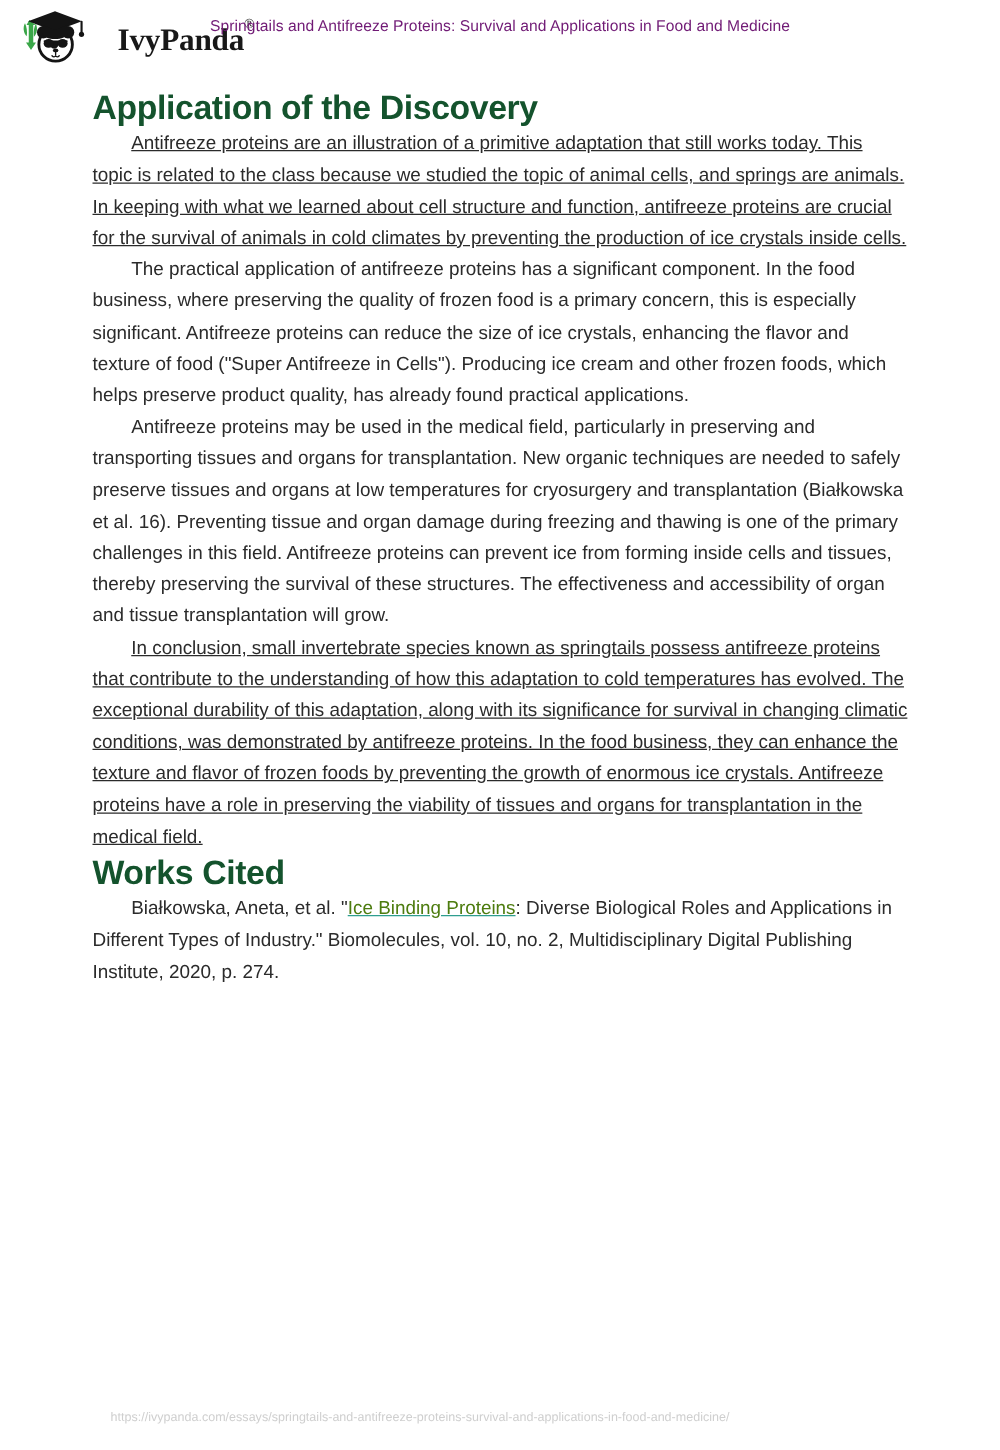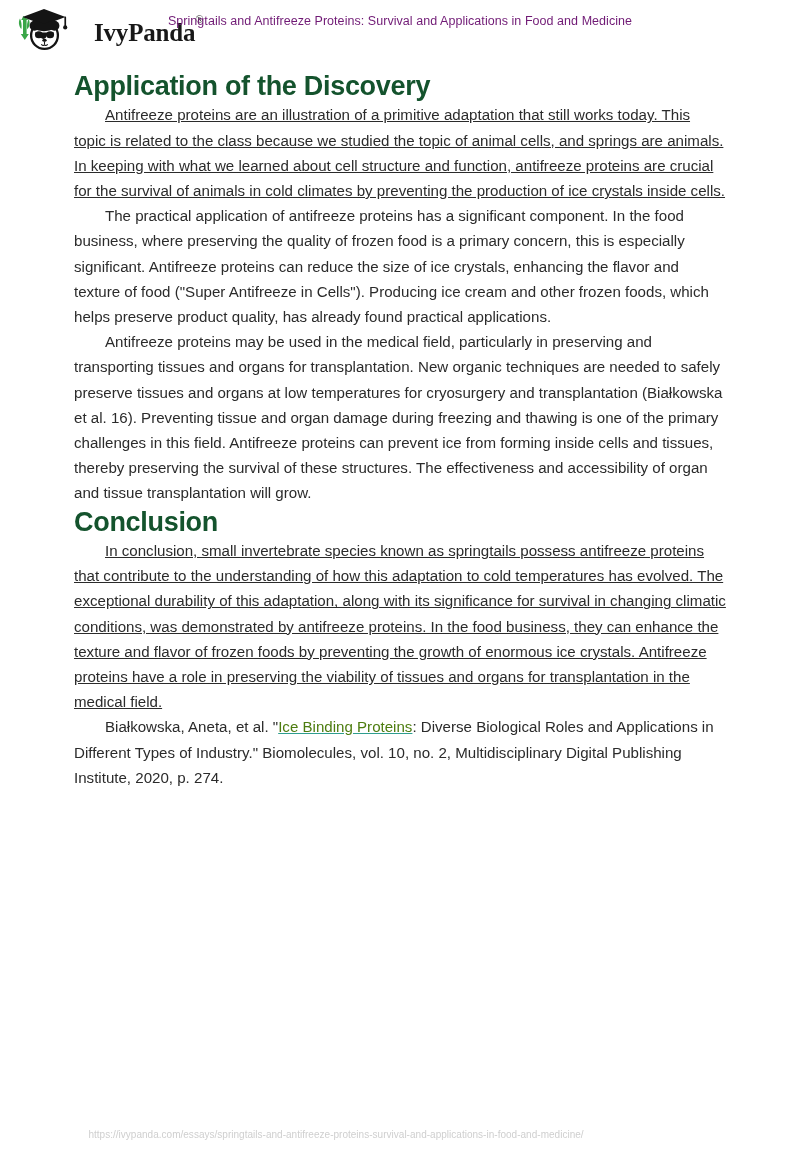--- a/index.html
+++ b/index.html
@@ -169,23 +169,23 @@
 <div class="doc">
 
   <h1 class="section-heading h-application">Application of the Discovery</h1>
 
   <p class="body-par par-gap-first">Antifreeze proteins are an illustration of a primitive adaptation that still works today. This topic is related to the class because we studied the topic of animal cells, and springs are animals. In keeping with what we learned about cell structure and function, antifreeze proteins are crucial for the survival of animals in cold climates by preventing the production of ice crystals inside cells.</p>
 
   <p class="body-par par-gap">The practical application of antifreeze proteins has a significant component. In the food business, where preserving the quality of frozen food is a primary concern, this is especially significant. Antifreeze proteins can reduce the size of ice crystals, enhancing the flavor and texture of food ("Super Antifreeze in Cells"). Producing ice cream and other frozen foods, which helps preserve product quality, has already found practical applications.</p>
 
   <p class="body-par par-gap">Antifreeze proteins may be used in the medical field, particularly in preserving and transporting tissues and organs for transplantation. New organic techniques are needed to safely preserve tissues and organs at low temperatures for cryosurgery and transplantation (Białkowska et al. 16). Preventing tissue and organ damage during freezing and thawing is one of the primary challenges in this field. Antifreeze proteins can prevent ice from forming inside cells and tissues, thereby preserving the survival of these structures. The effectiveness and accessibility of organ and tissue transplantation will grow.</p>
 
-  <h1 class="section-heading h-conclusion">Conclusion</h1>
 
   <p class="body-par par-gap-first">In conclusion, small invertebrate species known as springtails possess antifreeze proteins that contribute to the understanding of how this adaptation to cold temperatures has evolved. The exceptional durability of this adaptation, along with its significance for survival in changing climatic conditions, was demonstrated by antifreeze proteins. In the food business, they can enhance the texture and flavor of frozen foods by preventing the growth of enormous ice crystals. Antifreeze proteins have a role in preserving the viability of tissues and organs for transplantation in the medical field.</p>
 
+  <h1 class="section-heading h-works">Works Cited</h1>
 
   <p class="body-par par-gap-cite"><span>Białkowska, Aneta, et al. "</span><a class="link-ref" href="#">Ice Binding Proteins</a><span>: Diverse Biological Roles and Applications in Different Types of Industry." </span><span class="italic">Biomolecules</span><span>, vol. 10, no. 2, Multidisciplinary Digital Publishing Institute, 2020, p. 274.</span></p>
 </div>
 
 <div class="page-footer">
   <span class="footer-url">https://ivypanda.com/essays/springtails-and-antifreeze-proteins-survival-and-applications-in-food-and-medicine/</span>
 </div>
 
 </body></html>

